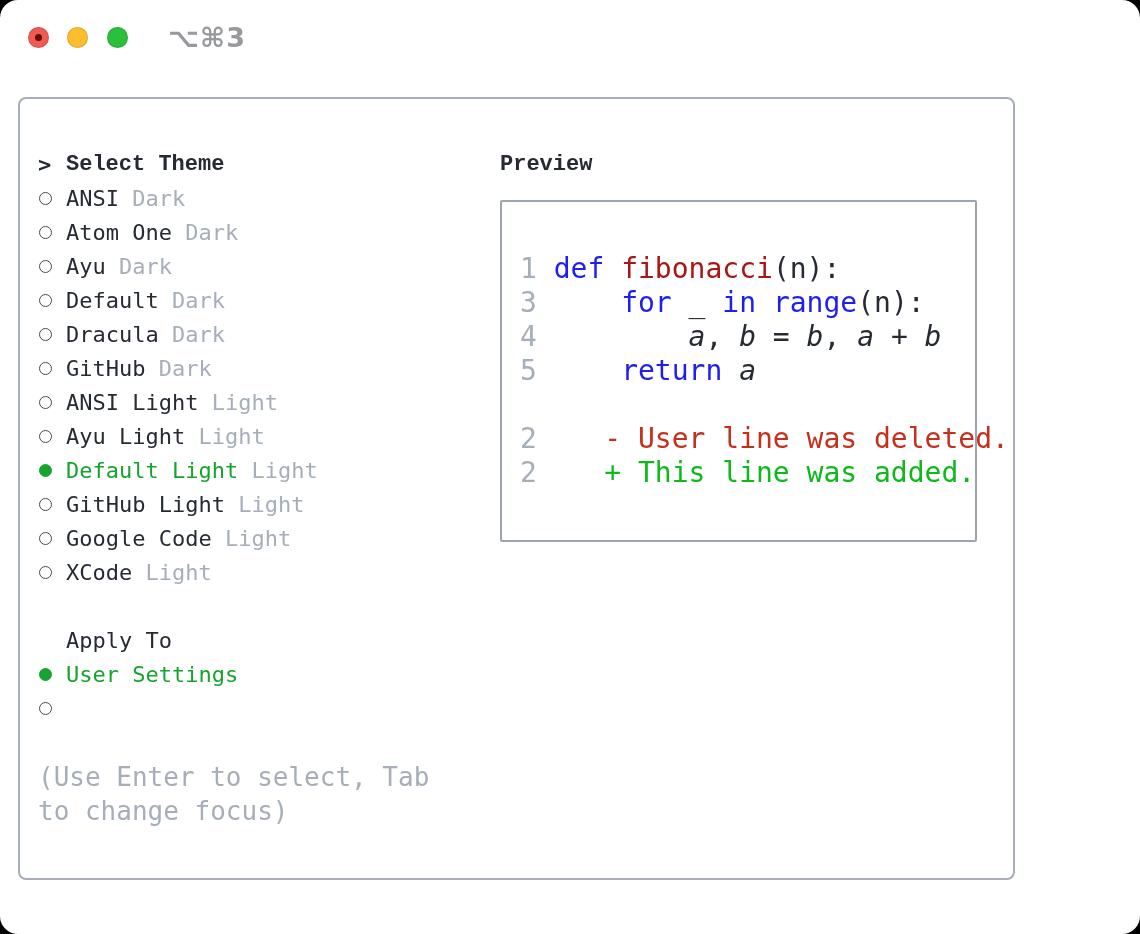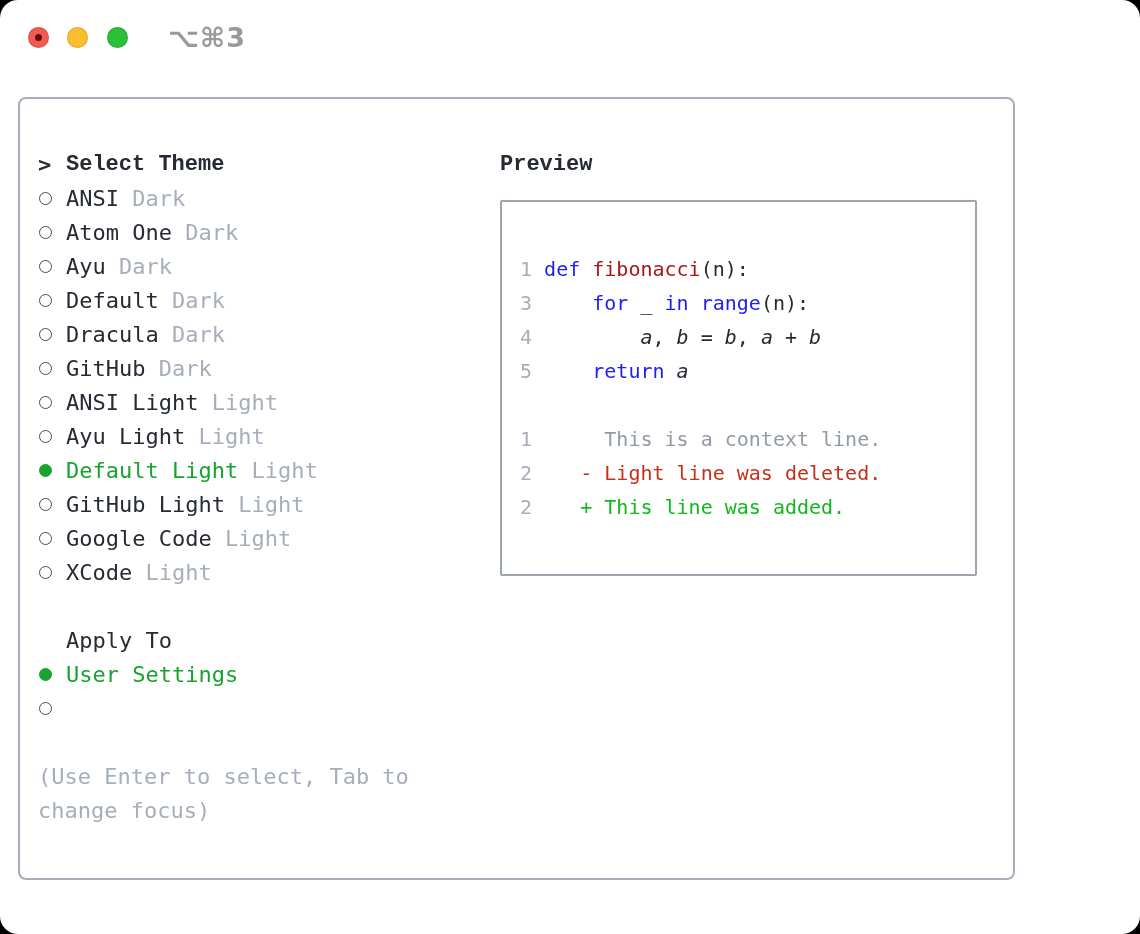--- a/index.html
+++ b/index.html
@@ -44,31 +44,31 @@
   .row{height:34px;line-height:34px;font-size:22px;white-space:pre;display:flex;align-items:center;}
   .marker{display:inline-block;width:28px;flex:0 0 28px;}
   .circle{display:inline-block;width:13px;height:13px;border:1.5px solid #464c55;border-radius:50%;margin-left:1px;vertical-align:1px;}
   .selected .circle{background:var(--accent_green);border-color:var(--accent_green);}
   .selected .t-name,.selected .opt-label{color:var(--accent_green);}
   .t-suffix{color:var(--muted_gray);}
   .hdr{font-weight:bold;font-family:Liberation Mono, monospace;}
   .prompt{font-weight:bold;}
   .left-col{width:440px;flex:0 0 440px;}
   .help{
-    margin-top:0;font-size:22px;line-height:34px;color:var(--muted_gray);
+    margin-top:0;font-size:26px;line-height:34px;color:var(--muted_gray);
     white-space:normal;max-width:420px;
   }
   .spacer{height:34px;}
   
   .right-col{margin-left:22px;flex:1;}
   .preview-box{
     margin-top:18px;width:477px;border:2px solid #9ca4af;border-radius:2px;
     padding:50px 18px;background:#fff;
   }
-  .code-line{height:34px;line-height:34px;font-size:20px;white-space:pre;}
+  .code-line{height:34px;line-height:34px;font-size:28px;white-space:pre;}
   .ln{color:var(--muted_gray);}
   .tok-kw{color:var(--keyword_blue);}
   .tok-fn{color:var(--function_red);}
   .tok-var{font-style:italic;}
   .diff-context{color:var(--context_gray);}
   .diff-deleted{color:var(--diff_deleted_red);}
   .diff-added{color:var(--diff_added_green);}
 </style>
 </head>
 <body>
@@ -164,21 +164,20 @@
       <div class="row"><span class="hdr">Preview</span></div>
       <div class="preview-box">
         <div id="code-block">
             <div class="code-line"><span class="ln">1</span> <span class="tok-kw">def</span><span> </span><span class="tok-fn">fibonacci</span><span>(n):</span></div>
             <div class="code-line"><span class="ln">3</span> <span>    </span><span class="tok-kw">for</span><span> _ </span><span class="tok-kw">in</span><span> </span><span class="tok-kw">range</span><span>(n):</span></div>
             <div class="code-line"><span class="ln">4</span> <span>        </span><span class="tok-var">a</span><span>, </span><span class="tok-var">b</span><span> = </span><span class="tok-var">b</span><span>, </span><span class="tok-var">a</span><span> + </span><span class="tok-var">b</span></div>
             <div class="code-line"><span class="ln">5</span> <span>    </span><span class="tok-kw">return</span><span> </span><span class="tok-var">a</span></div>
           </div>
         <div class="code-line"> </div>
         <div id="diff-block">
-            <div class="code-line"><span class="ln">1</span>    <span class="diff-context">  This is a context line.</span></div>
-            <div class="code-line"><span class="ln">2</span>    <span class="diff-deleted">- Light line was deleted.</span></div>
+            <div class="code-line"><span class="ln">2</span>    <span class="diff-deleted">- User line was deleted.</span></div>
             <div class="code-line"><span class="ln">2</span>    <span class="diff-added">+ This line was added.</span></div>
           </div>
       </div>
     </div>
 
   </div>
 </div>
 
 </body></html>

